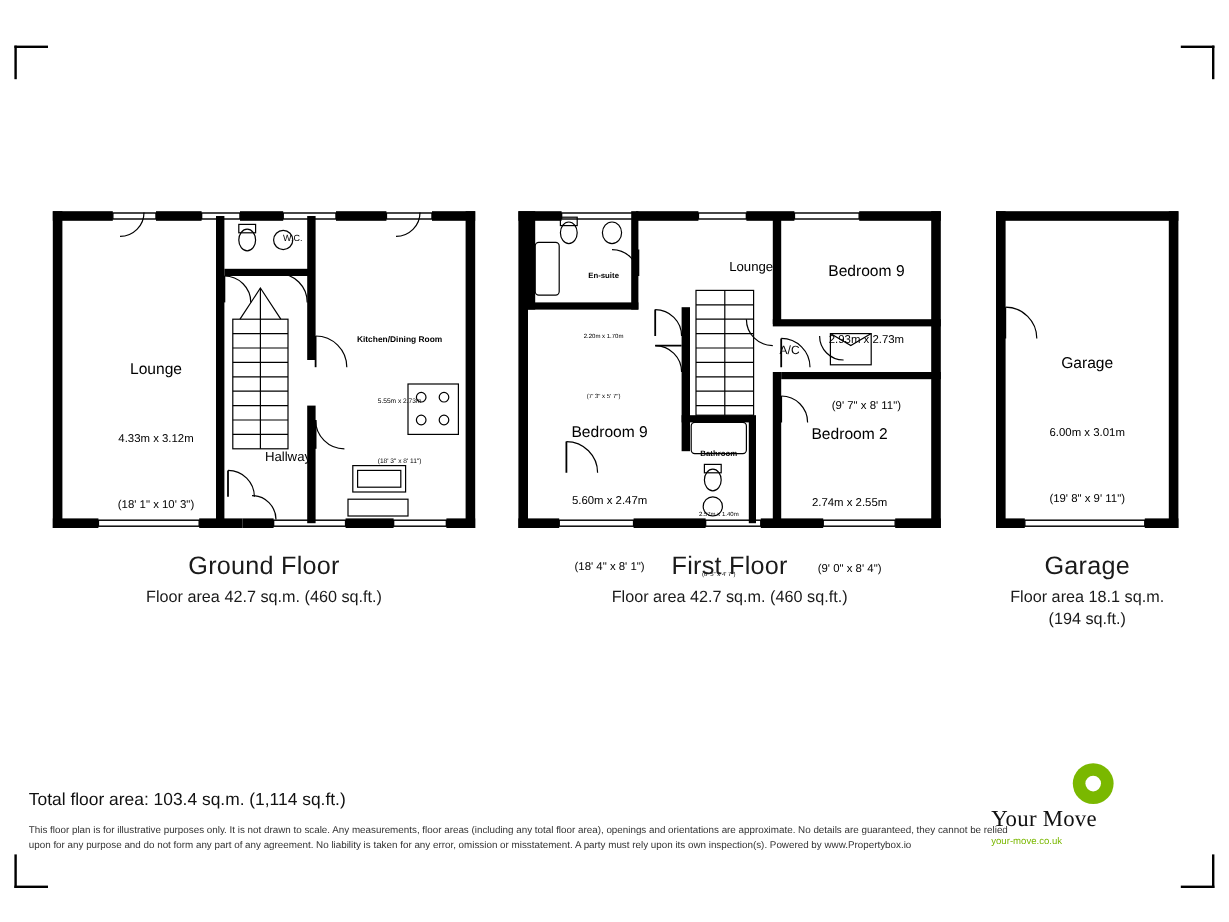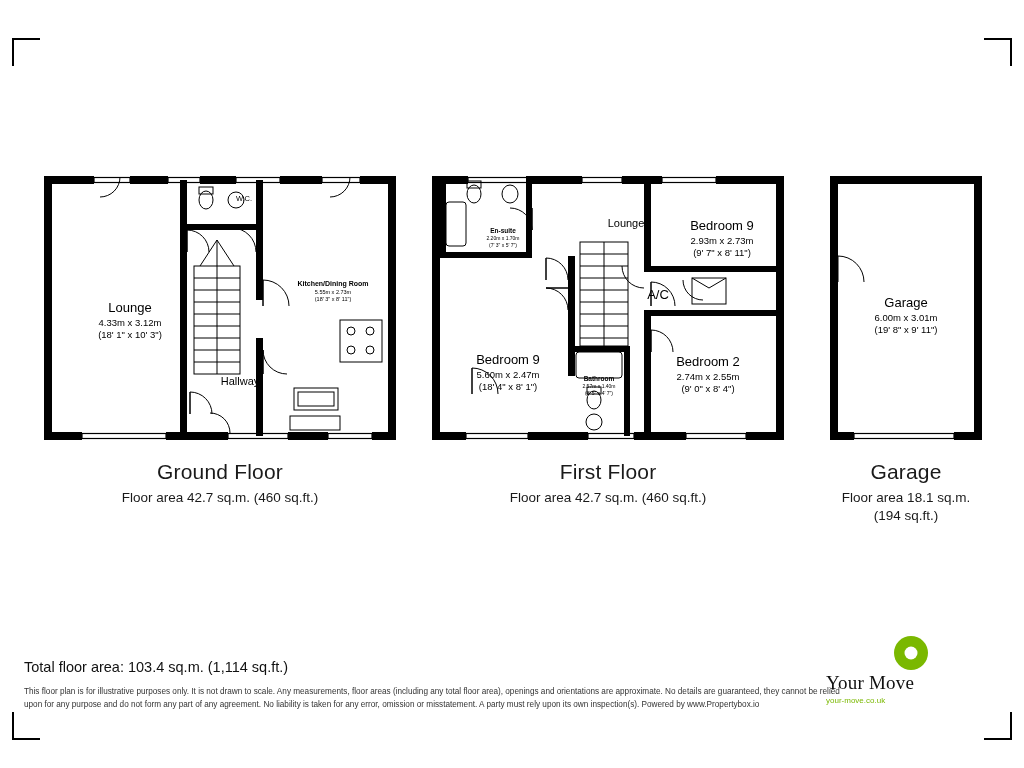--- a/index.html
+++ b/index.html
@@ -51,30 +51,30 @@
   }
 
   
   .room {
     position: absolute;
     text-align: center;
     line-height: 1.28;
     color: #000;
   }
   .room .nm { font-size: 12.5px; }
-  .room .dm { font-size: 8.5px; }
+  .room .dm { font-size: 8.5px; margin-top: 43px; }
   .room.big .nm { font-size: 13px; }
   .room.big .dm { font-size: 9.5px; }
   .room.tiny .nm { font-size: 6.5px; font-weight: bold; }
   .room.tiny .dm { font-size: 5px; }
   .room.mid .nm { font-size: 7px; font-weight: bold; }
   .room.mid .dm { font-size: 5.5px; }
   .room.plain { font-size: 11px; }
   .room.wc { font-size: 7.5px; }
-  .room.ac { font-size: 13px; }
+  .room.ac { font-size: 10px; }
 
   
   .total {
     position: absolute;
     left: 24px;
     top: 659px;
     font-size: 14.5px;
     color: #111;
   }
   .disclaimer {

